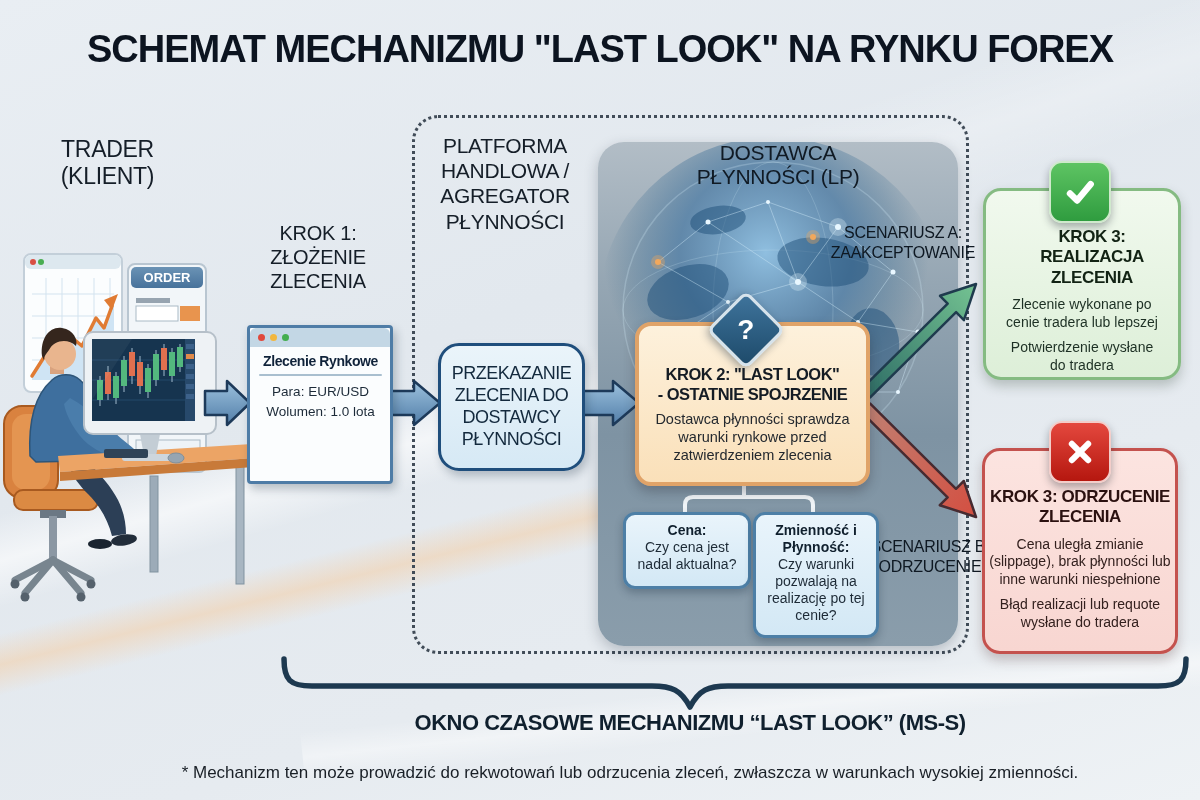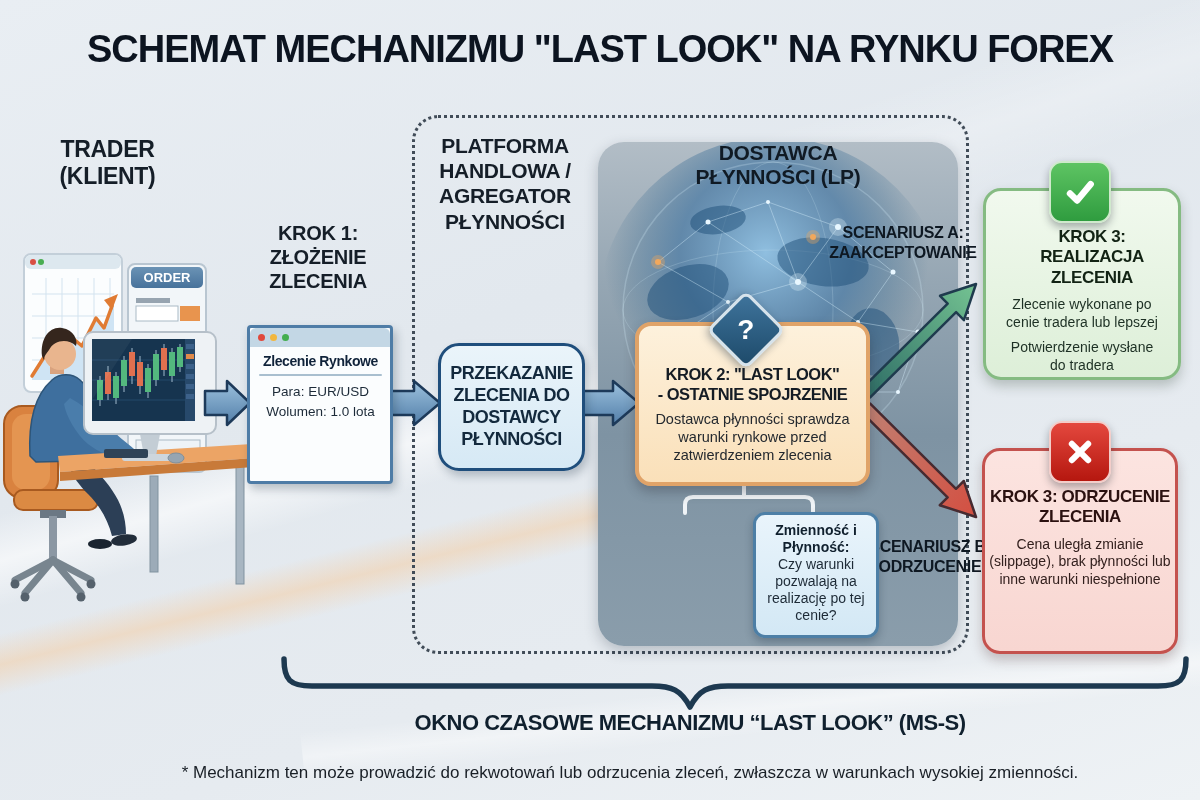--- a/index.html
+++ b/index.html
@@ -13,21 +13,21 @@
       background:linear-gradient(180deg,rgba(255,255,255,0) 0%,rgba(255,255,255,.85) 50%,rgba(255,255,255,0) 100%);opacity:.7;}
   .s2{left:-150px;top:560px;width:900px;height:60px;transform:rotate(-14deg);
       background:linear-gradient(180deg,rgba(255,255,255,0) 0%,rgba(247,200,150,.45) 50%,rgba(255,255,255,0) 100%);}
   .s3{left:300px;top:680px;width:1000px;height:50px;transform:rotate(-6deg);
       background:linear-gradient(180deg,rgba(255,255,255,0) 0%,rgba(255,255,255,.7) 50%,rgba(255,255,255,0) 100%);opacity:.6;}
   .s4{left:600px;top:60px;width:800px;height:120px;transform:rotate(-18deg);
       background:linear-gradient(180deg,rgba(255,255,255,0) 0%,rgba(255,255,255,.5) 50%,rgba(255,255,255,0) 100%);opacity:.5;}
 
   .title{left:0;top:28px;width:1200px;text-align:center;font-size:38px;font-weight:bold;
          letter-spacing:-1px;color:#0c1420;}
-  .hlabel{font-weight:bold;color:#151e28;text-align:center;white-space:pre-line;letter-spacing:-0.3px;}
+  .hlabel{font-weight:normal;color:#151e28;text-align:center;white-space:pre-line;letter-spacing:-0.3px;}
   .trader-label{left:30px;top:136px;width:155px;font-size:23px;line-height:1.18;}
   .step1-label{left:238px;top:221px;width:160px;font-size:20px;line-height:1.2;}
   .platform-label{left:420px;top:133px;width:170px;font-size:21px;line-height:1.2;z-index:3;}
   .lp-title{left:628px;top:141px;width:300px;font-size:21px;line-height:1.15;z-index:3;color:#101a24;}
   .scenario-a{left:828px;top:223px;width:150px;font-size:16px;line-height:1.25;z-index:3;color:#0e1822;}
   .scenario-b{left:855px;top:537px;width:150px;font-size:16px;line-height:1.25;z-index:3;color:#0e1822;}
 
   .dashed-box{left:412px;top:115px;width:551px;height:533px;border:3px dotted #414c58;border-radius:26px;z-index:1;}
   .lp-panel{left:598px;top:142px;width:360px;height:504px;border-radius:26px;overflow:hidden;z-index:1;
     background:linear-gradient(180deg,#b2bdc6 0%,#95a6b3 28%,#7e93a3 58%,#8a9dab 100%);
@@ -372,20 +372,25 @@
     <div class="krok2-title">KROK 2: "LAST LOOK"
 - OSTATNIE SPOJRZENIE</div>
     <div class="krok2-body">Dostawca płynności sprawdza
 warunki rynkowe przed
 zatwierdzeniem zlecenia</div>
   </div>
   <div class="abs diamond">
     <span>?</span>
   </div>
 
+  <div class="abs check-box check1">
+    <div class="check-title">Cena:</div>
+    <div class="check-body">Czy cena jest
+nadal aktualna?</div>
+  </div>
   <div class="abs check-box check2">
     <div class="check-title">Zmienność i
 Płynność:</div>
     <div class="check-body">Czy warunki
 pozwalają na
 realizację po tej
 cenie?</div>
   </div>
 
   <div class="abs result-box accept-box">
@@ -401,20 +406,22 @@
       <path d="M14,30 L24,40 L43,17" fill="none" stroke="#ffffff" stroke-width="9" stroke-linecap="round" stroke-linejoin="round"></path>
     </svg>
   </div>
 
   <div class="abs result-box reject-box">
     <div class="result-title">KROK 3: ODRZUCENIE
 ZLECENIA</div>
     <div class="result-body">Cena uległa zmianie
 (slippage), brak płynności lub
 inne warunki niespełnione</div>
+    <div class="result-body">Błąd realizacji lub requote
+wysłane do tradera</div>
   </div>
   <div class="abs badge badge-red">
     <svg width="38" height="38" viewBox="0 0 56 56">
       <path d="M16,16 L40,40 M40,16 L16,40" fill="none" stroke="#ffffff" stroke-width="9" stroke-linecap="round"></path>
     </svg>
   </div>
 
   <div class="abs okno-label">OKNO CZASOWE MECHANIZMU “LAST LOOK” (MS-S)</div>
   <div class="abs footnote">* Mechanizm ten może prowadzić do rekwotowań lub odrzucenia zleceń, zwłaszcza w warunkach wysokiej zmienności.</div>
 

